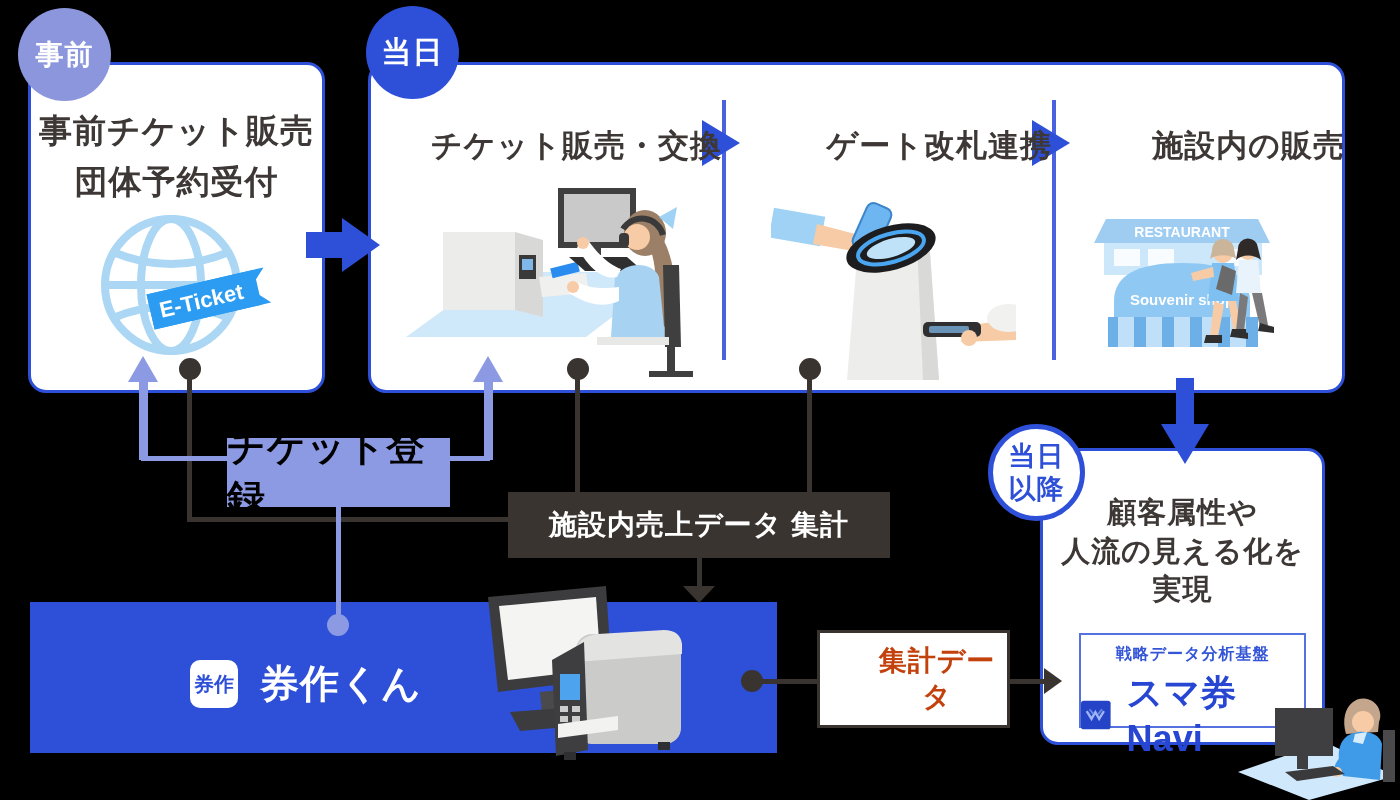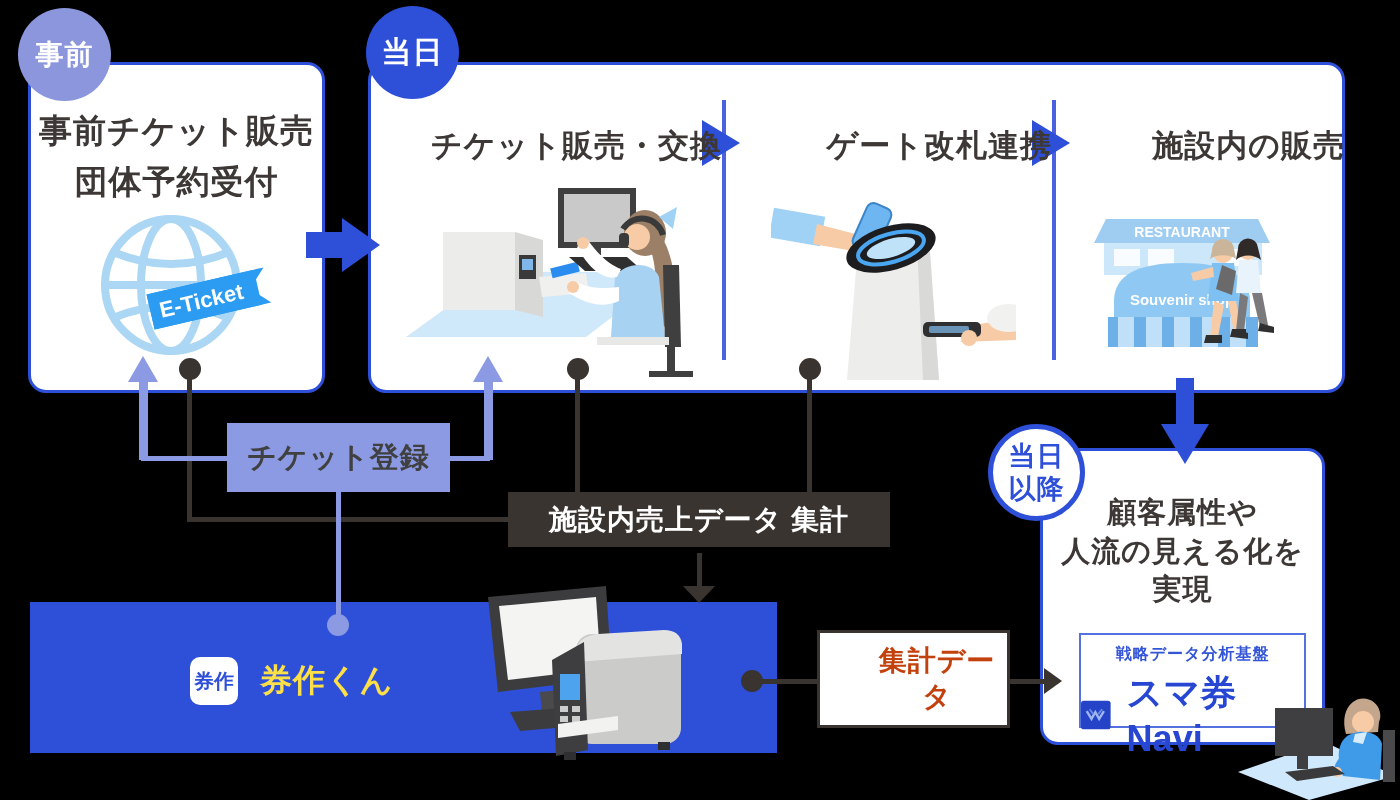--- a/index.html
+++ b/index.html
@@ -159,34 +159,34 @@
   <div class="abs peri-line" style="left:450px;top:456px;width:40px;height:5px;z-index:5;"></div>
 
   <div class="abs dot-dark" style="left:179px;top:358px;z-index:5;"></div>
   <div class="abs dark-line" style="left:187px;top:368px;width:5px;height:154px;z-index:4;"></div>
   <div class="abs dark-line" style="left:187px;top:517px;width:323px;height:5px;z-index:4;"></div>
   <div class="abs dot-dark" style="left:567px;top:358px;z-index:5;"></div>
   <div class="abs dark-line" style="left:575px;top:368px;width:5px;height:126px;z-index:4;"></div>
   <div class="abs dot-dark" style="left:799px;top:358px;z-index:5;"></div>
   <div class="abs dark-line" style="left:807px;top:368px;width:5px;height:126px;z-index:4;"></div>
 
-  <div class="abs flex-center jp" style="left:227px;top:423px;width:223px;height:69px;background:#8b9ae2;color:#404040;font-size:29px;font-weight:bold;z-index:5;">チケット登録</div>
+  <div class="abs flex-center jp" style="left:227px;top:438px;width:223px;height:69px;background:#8b9ae2;color:#000000;font-size:38px;font-weight:bold;z-index:5;">チケット登録</div>
   <div class="abs peri-line" style="left:336px;top:492px;width:5px;height:132px;z-index:4;"></div>
   <div class="abs dot-peri" style="left:327px;top:614px;z-index:5;"></div>
 
-  <div class="abs flex-center jp" style="left:508px;top:492px;width:382px;height:55px;background:#3a3430;color:#fff;font-size:28px;font-weight:bold;z-index:5;">施設内売上データ 集計</div>
+  <div class="abs flex-center jp" style="left:508px;top:492px;width:382px;height:66px;background:#3a3430;color:#fff;font-size:28px;font-weight:bold;z-index:5;">施設内売上データ 集計</div>
   <div class="abs dark-line" style="left:697px;top:553px;width:5px;height:34px;z-index:4;"></div>
   <div class="abs down-arrow-dark" style="left:683px;top:586px;z-index:4;"></div>
 
   <div class="abs" style="left:30px;top:602px;width:747px;height:151px;background:#2e4fd8;z-index:1;">
     <div class="abs" style="left:160px;top:55px;display:flex;align-items:center;gap:22px;">
       <div class="flex-center" style="width:48px;height:48px;background:#fff;border-radius:10px;">
         <span class="jp" style="color:#2e4fd8;font-size:20px;font-weight:bold;letter-spacing:0;">券作</span>
       </div>
-      <span class="jp" style="color:#fde047;font-size:32px;font-weight:bold;">券作くん</span>
+      <span class="jp" style="color:#ffffff;font-size:39px;font-weight:bold;">券作くん</span>
     </div>
   </div>
 
   <svg class="abs" style="left:468px;top:582px;z-index:3;" width="235" height="180" viewBox="0 0 235 180">
     <polygon points="20,15 138,4 144,96 30,110 Z" fill="#3c3c3e"></polygon>
     <polygon points="31,24 128,15 133,87 40,98 Z" fill="#f4f4f2"></polygon>
     <polygon points="72,110 92,108 94,130 74,132 Z" fill="#4a4a4c"></polygon>
     <polygon points="42,130 122,124 132,142 52,149 Z" fill="#3c3c3e"></polygon>
     <rect x="108" y="52" width="105" height="110" rx="16" fill="#cbcbc9"></rect>
     <path d="M108,70 Q110,54 130,52 L196,48 Q212,48 214,62 L214,72 L108,80 Z" fill="#e3e3e1"></path>

